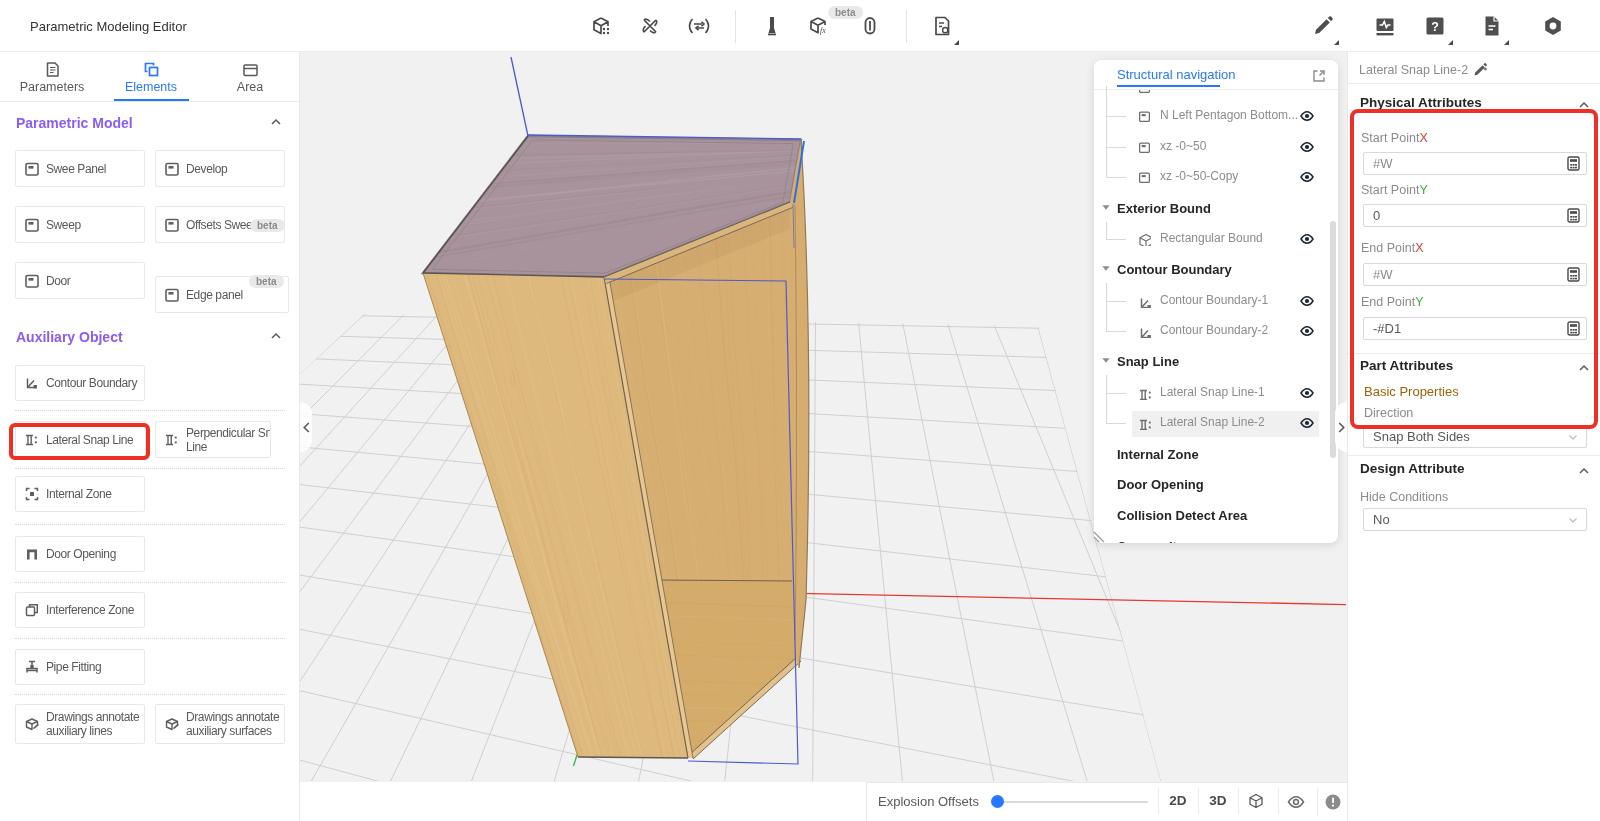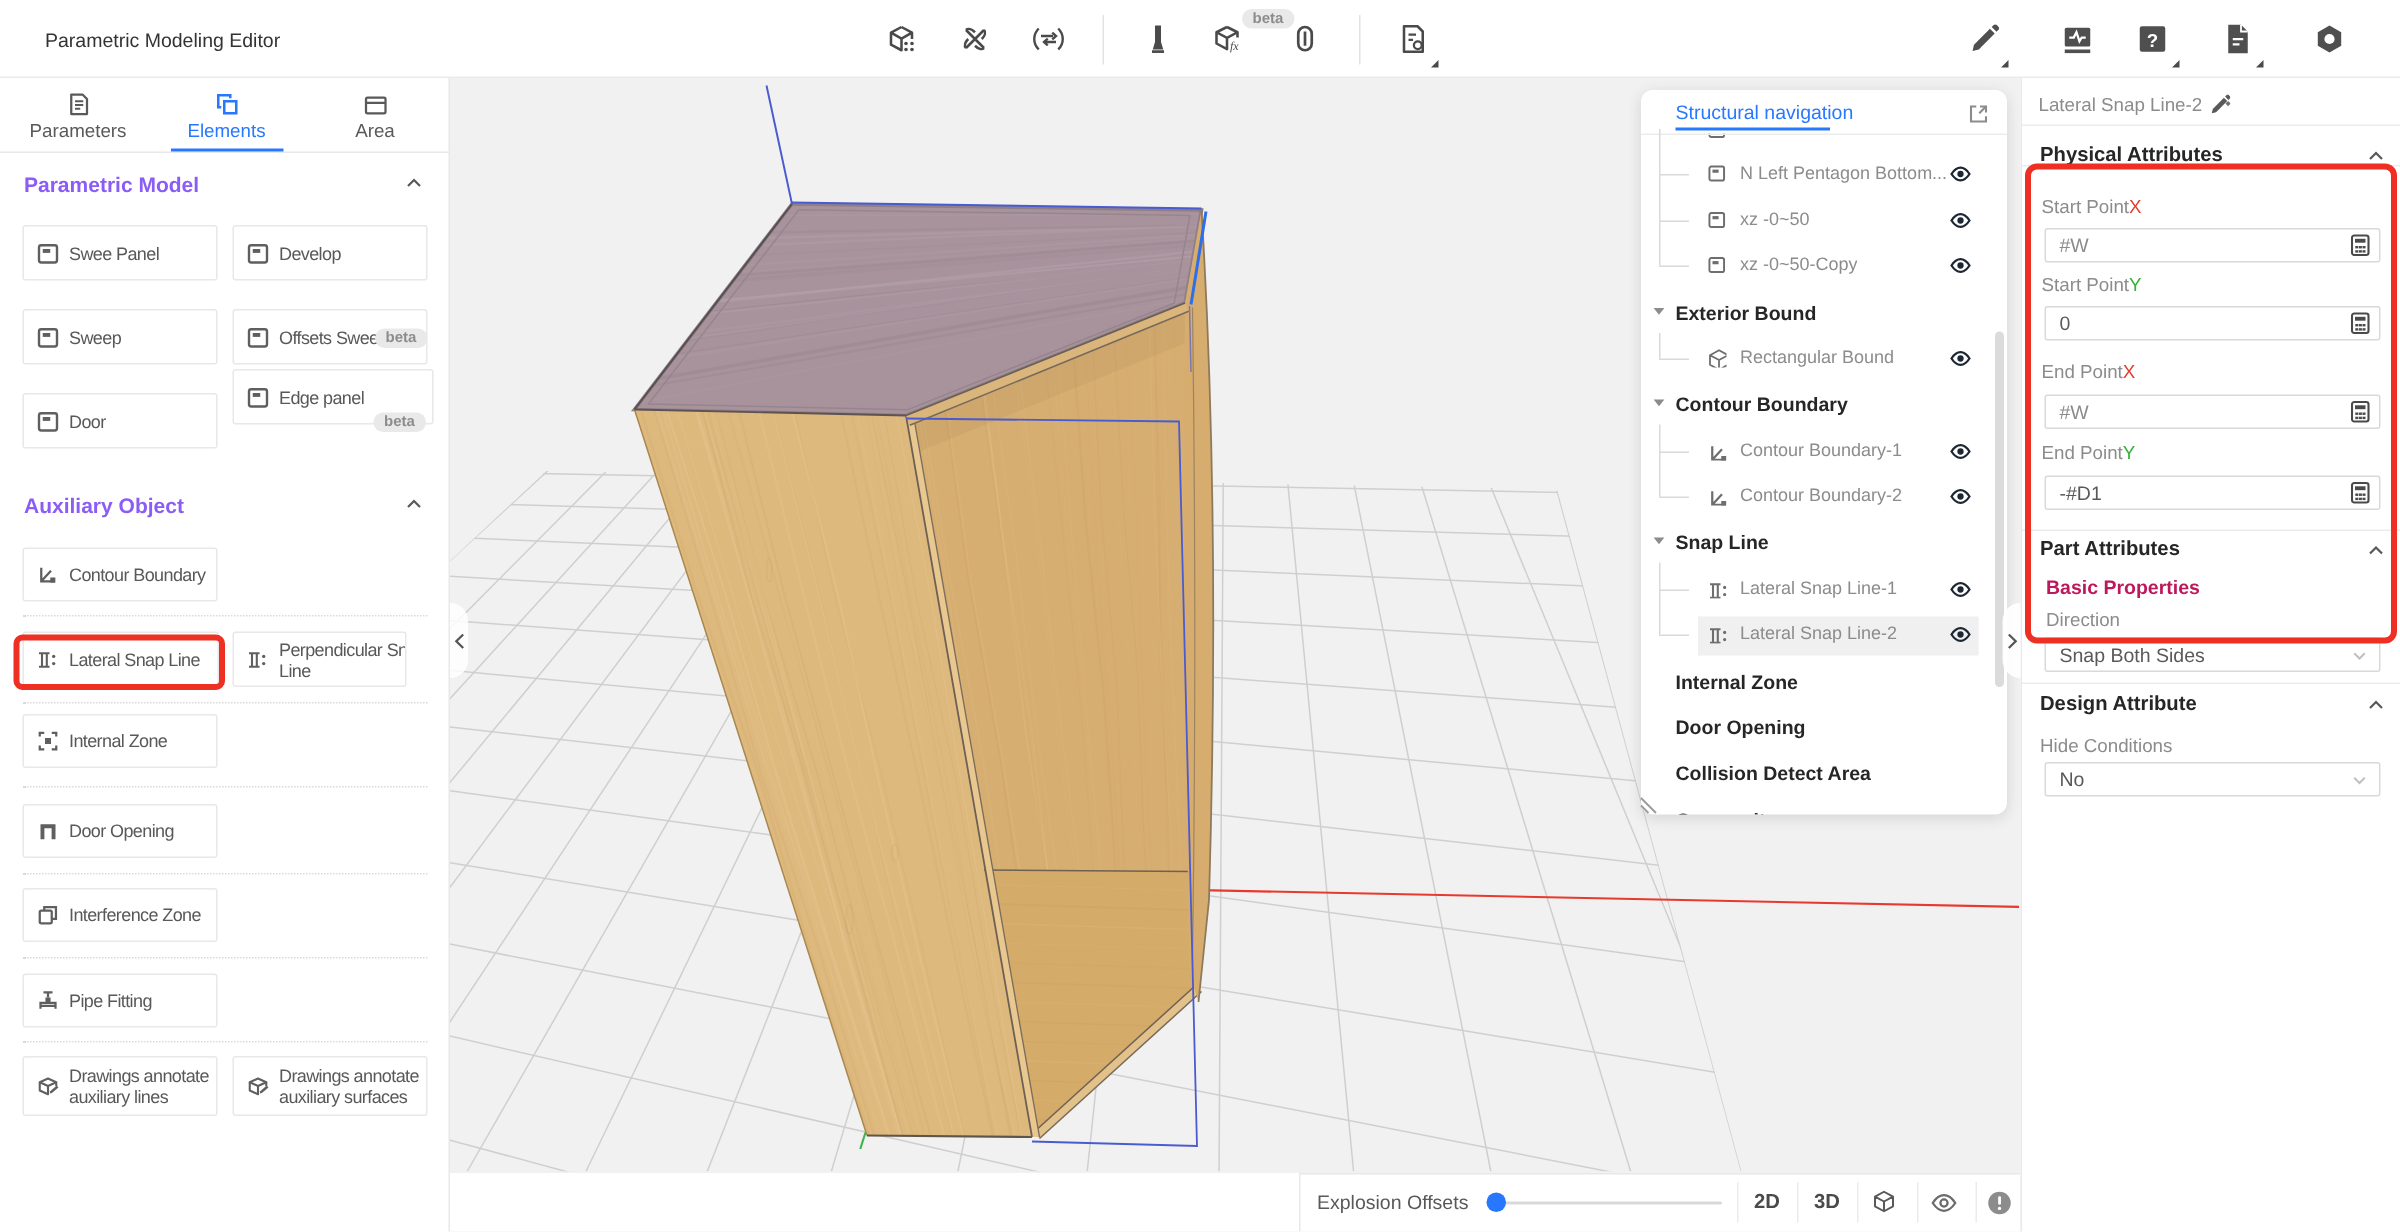--- a/index.html
+++ b/index.html
@@ -183,21 +183,21 @@
     <div class="beta" style="left:250px;top:167px">beta</div>
     <div class="btn" style="left:15px;top:210px;width:130px;height:37px">
       <span class="ic">
         <svg width="16" height="16" viewBox="0 0 16 16" style="">
           <rect x="2.0" y="2.5" width="12.0" height="11.5" rx="1.5" fill="none" stroke="#5f5f5f" stroke-width="1.6"></rect>
           <rect x="4.5" y="5.0" width="5.0" height="2.6" fill="#5f5f5f"></rect>
         </svg>
       </span>
       <span class="tx">Door</span>
     </div>
-    <div class="btn" style="left:155px;top:194px;width:134px;height:37px">
+    <div class="btn" style="left:155px;top:224px;width:134px;height:37px">
       <span class="ic">
         <svg width="16" height="16" viewBox="0 0 16 16" style="">
           <rect x="2.0" y="2.5" width="12.0" height="11.5" rx="1.5" fill="none" stroke="#5f5f5f" stroke-width="1.6"></rect>
           <rect x="4.5" y="5.0" width="5.0" height="2.6" fill="#5f5f5f"></rect>
         </svg>
       </span>
       <span class="tx">Edge panel</span>
     </div>
     <div class="beta" style="left:249px;top:223px">beta</div>
     <div class="sechead" style="top:277px">Auxiliary Object</div>
@@ -715,21 +715,21 @@
           <rect x="8" y="8" width="2" height="1.6" fill="#4a4a4a"></rect>
           <rect x="3.2" y="10.8" width="2" height="1.6" fill="#4a4a4a"></rect>
           <rect x="5.6" y="10.8" width="2" height="1.6" fill="#4a4a4a"></rect>
           <rect x="8" y="10.8" width="2" height="1.6" fill="#4a4a4a"></rect>
         </svg></span></div>
     <div style="position:absolute;left:0;top:301px;width:253px;border-top:1px solid #ececec"></div>
     <div style="position:absolute;left:12px;top:306px;font-size:13.5px;font-weight:bold;color:#262626">Part Attributes</div>
     <div style="position:absolute;left:230px;top:308px"><svg width="12" height="12" viewBox="0 0 12 12" style="">
         <path d="M2 8 L6 4 L10 8" fill="none" stroke="#595959" stroke-width="1.5"></path>
       </svg></div>
-    <div style="position:absolute;left:16px;top:332px;font-size:13px;font-weight:bold;color:#be185d">Basic Properties</div>
+    <div style="position:absolute;left:16px;top:332px;font-size:13px;font-weight:normal;color:#a16207">Basic Properties</div>
     <div class="lbl" style="left:16px;top:354px">Direction</div>
     <div class="inp" style="top:373px;left:15px;width:224px">Snap Both Sides<span style="position:absolute;right:7px;top:5px"><svg width="12" height="12" viewBox="0 0 12 12" style="">
           <path d="M2.5 4.5 L6 8 L9.5 4.5" fill="none" stroke="#bfbfbf" stroke-width="1.3"></path>
         </svg></span></div>
     <div style="position:absolute;left:0;top:403px;width:253px;border-top:1px solid #ececec"></div>
     <div style="position:absolute;left:12px;top:409px;font-size:13.5px;font-weight:bold;color:#262626">Design Attribute</div>
     <div style="position:absolute;left:230px;top:411px"><svg width="12" height="12" viewBox="0 0 12 12" style="">
         <path d="M2 8 L6 4 L10 8" fill="none" stroke="#595959" stroke-width="1.5"></path>
       </svg></div>
     <div class="lbl" style="left:12px;top:438px">Hide Conditions</div>

